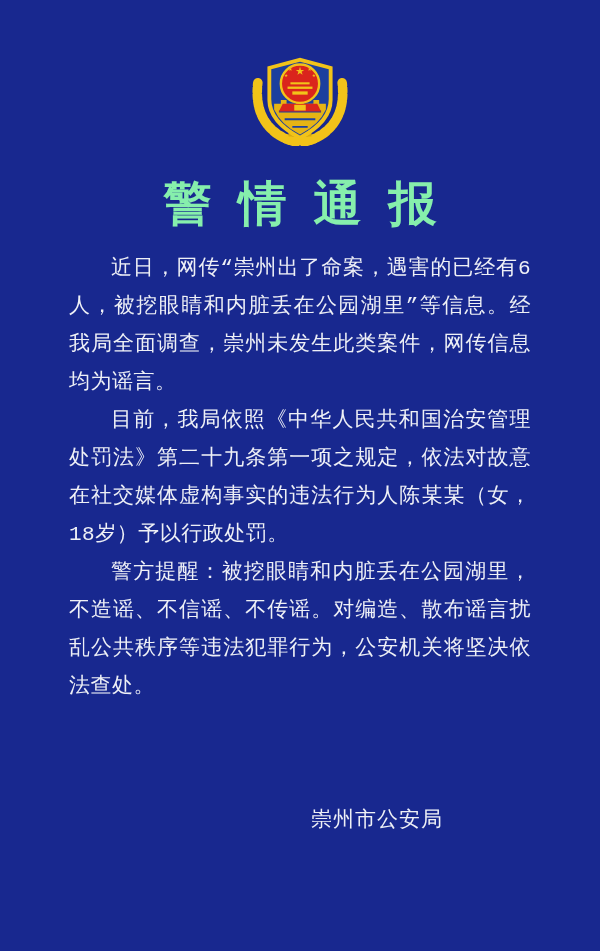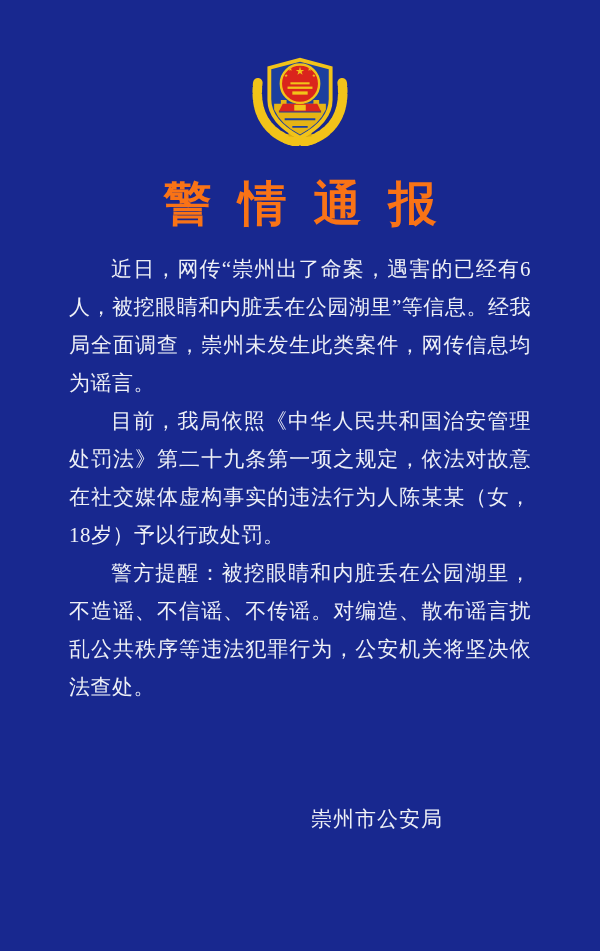--- a/index.html
+++ b/index.html
@@ -16,33 +16,34 @@
     width: 118px;
     height: 92px;
     margin: 54px auto 0 auto;
   }
   .badge svg { display:block; width:100%; height:100%; }
   .title {
     margin: 30px 0 0 0;
     font-size: 48px;
     line-height: 56px;
     font-weight: bold;
-    color: #f97316;
+    color: #86efac;
     text-align: center;
     letter-spacing: 27px;
     padding-left: 27px;
     white-space: nowrap;
   }
   .body {
     margin: 18px 69px 0 69px;
     width: 462px;
     font-size: 21px;
     line-height: 38px;
     letter-spacing: 0.5px;
     text-align: justify;
+    font-family: Liberation Mono, monospace;
   }
   .body p {
     margin: 0;
     text-indent: 2em;
   }
   .signature {
     margin: 94px 0 0 257px;
     width: 240px;
     text-align: center;
     font-size: 21px;

